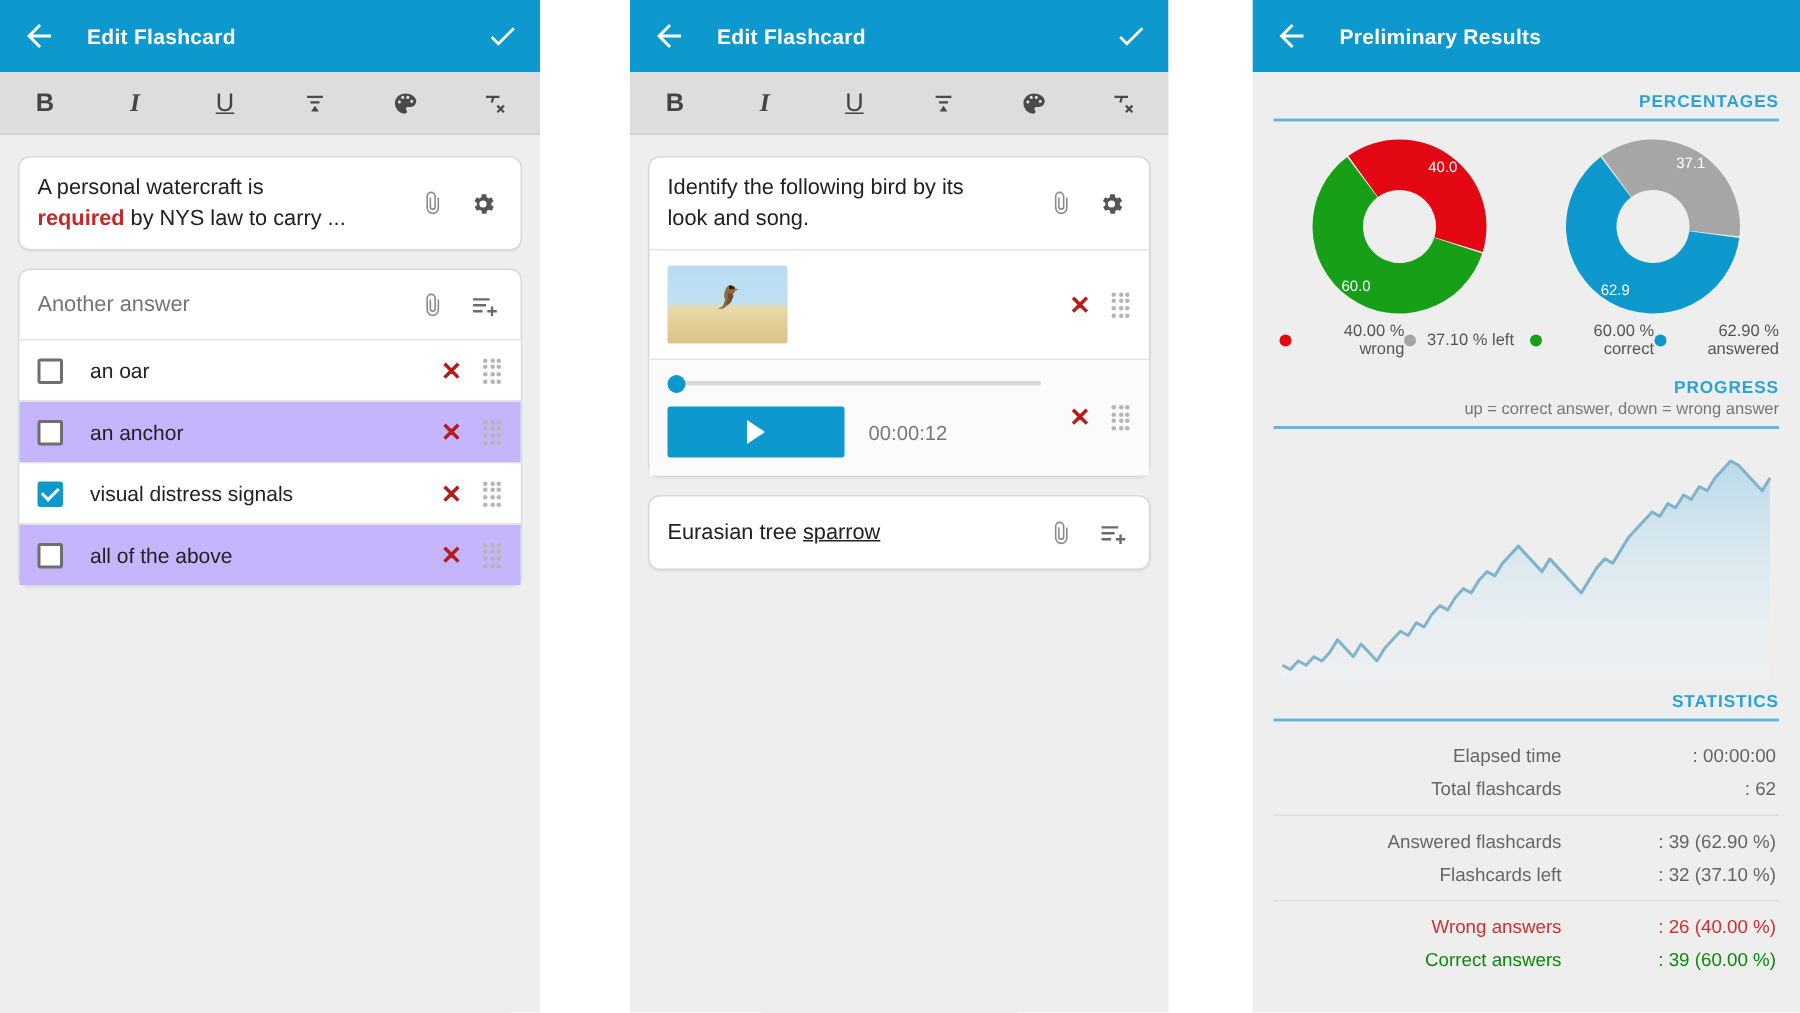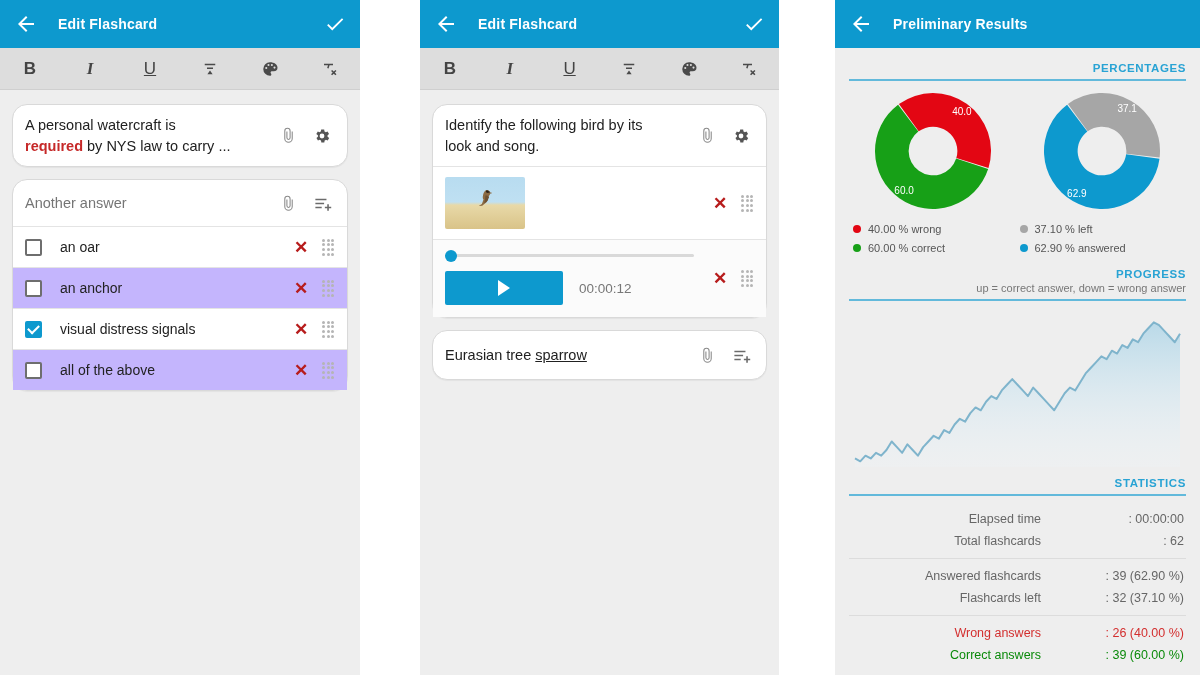--- a/index.html
+++ b/index.html
@@ -46,21 +46,21 @@
   }
   .fmt-btn .glyph { font-size: 17px; color:#444; line-height: 1; }
   .fmt-b { font-weight: bold; }
   .fmt-i { font-style: italic; font-family:"Liberation Serif", serif; font-weight:600;}
   .fmt-u { text-decoration: underline; }
 
   
   .card {
     background: #ffffff;
     border: 1px solid #d9d9d9;
-    border-radius: 15px;
+    border-radius: 8px;
     margin: 0 12px;
     box-shadow: 0 1px 1px rgba(0,0,0,.05);
   }
   .card.first { margin-top: 14px; }
   .card-row {
     display: flex; align-items: center;
     padding: 10px 12px; min-height: 44px;
   }
   .card-text {
     flex: 1 1 auto; font-size: 14.5px; color: #212121; line-height: 1.42;
@@ -151,21 +151,21 @@
   }
   .sec-sub { color:#777; font-size: 11px; margin-top: 2px; }
   .sec-rule { height: 2px; background: #62b9db; margin-top: 5px; }
 
   .donuts { display:flex; justify-content: space-around; margin-top: 8px; }
   .donut-wrap { width: 136px; height: 126px; position: relative; }
   .donut-wrap svg { display:block; }
   .dlabel { fill:#fff; font-size: 10px; font-family:"Liberation Sans", sans-serif; }
 
   .legend-grid {
-    display:grid; grid-template-columns: 1fr 1fr; row-gap: 7px; margin-top: 8px;
+    display:grid; grid-template-columns: 1fr 1fr 1fr 1fr; row-gap: 7px; margin-top: 0;
     padding-left: 4px;
   }
   .lg-item { display:flex; align-items:center; font-size: 11px; color:#555; }
   .lg-dot { width: 8px; height: 8px; border-radius: 50%; margin-right: 7px; flex:0 0 8px; }
 
   .progress-chart { height: 168px; margin-top: 4px; position: relative; }
   .progress-chart svg { display:block; }
 
   .stat-table { margin-top: 6px; }
   .stat-group { padding: 6px 0; }

